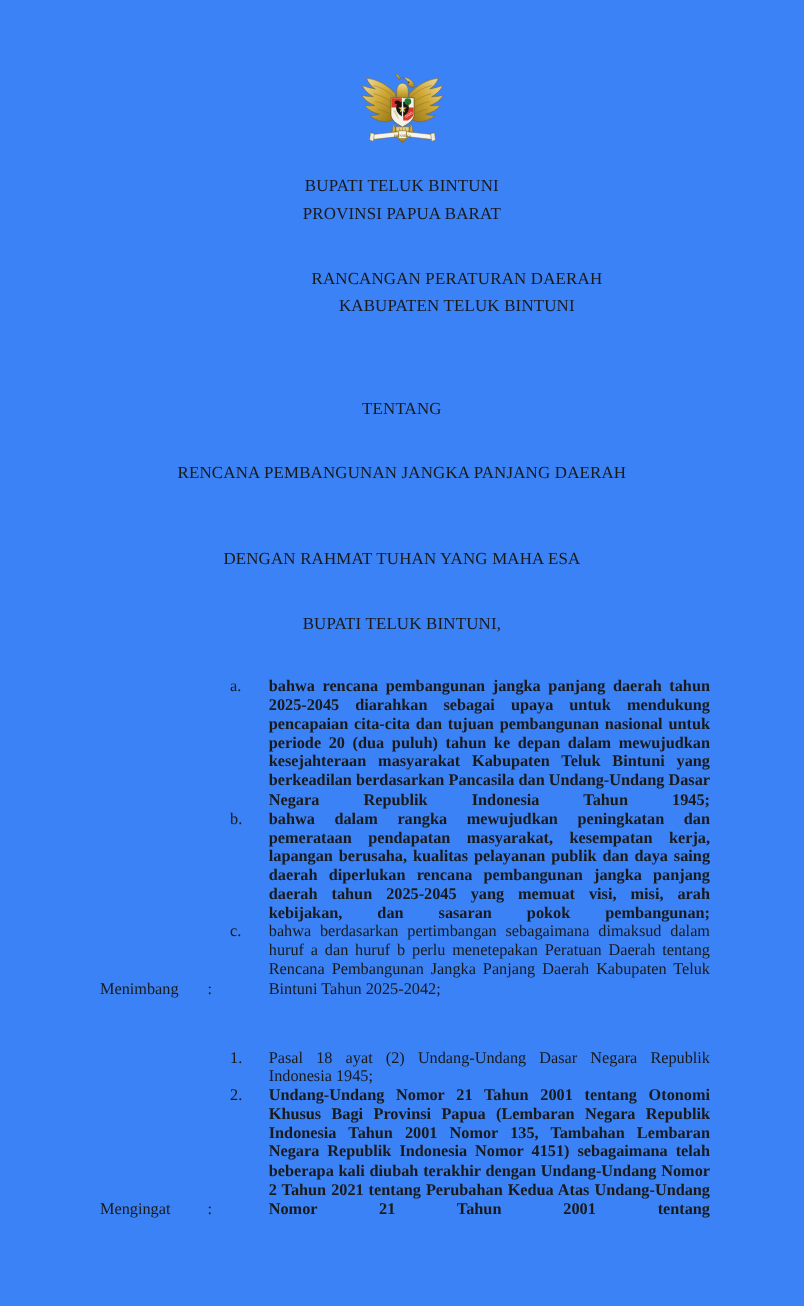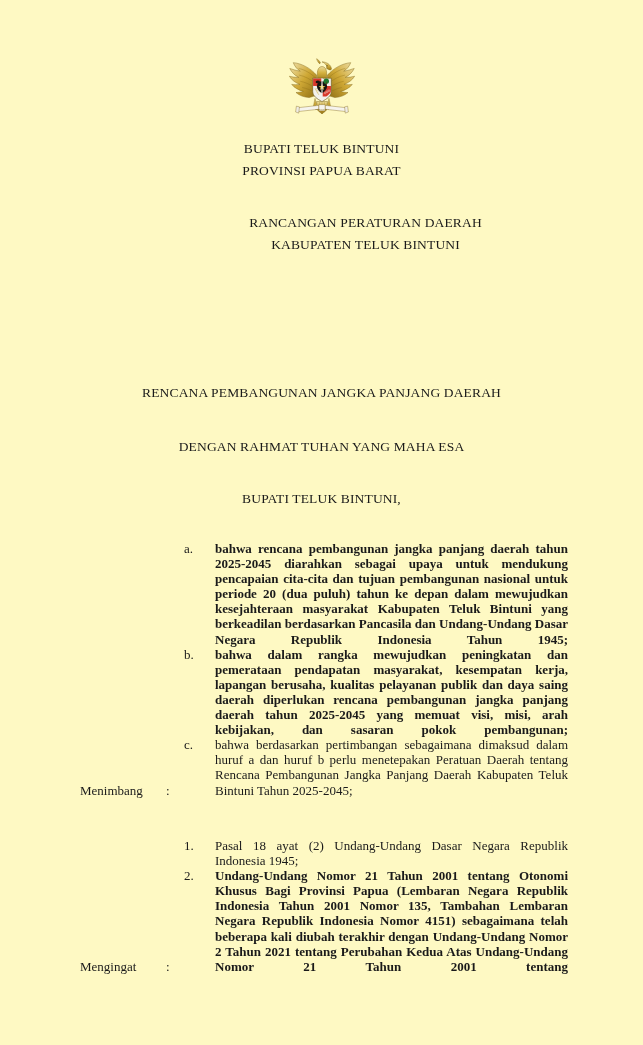--- a/index.html
+++ b/index.html
@@ -15,21 +15,21 @@
     font-family: "Liberation Serif", "DejaVu Serif", serif;
     color: #1a1a1a;
     -webkit-font-smoothing: antialiased;
   }
 
   .page {
     position: absolute;
     left: 0; top: 0;
     width: 643px;
     height: 1045px;
-    background: #fef9c3;
+    background: #3b82f6;
   }
 
   
   .emblem-wrap {
     position: absolute;
     left: 0;
     top: 58px;
     width: 643px;
     text-align: center;
   }
@@ -48,21 +48,21 @@
     text-align: center;
     font-size: 13.5px;
     line-height: 22px;
     letter-spacing: 0.15px;
   }
   .head-line { display: block; white-space: pre; }
 
   #hb-1 { top: 138px; }
   #hb-2 { top: 212px; padding-left: 44px; }
   #hb-3 { top: 316px; }
-  #hb-4 { top: 368px; line-height: 19px; margin-top: 15px; }
+  #hb-4 { top: 368px; line-height: 19px; }
   #hb-5 { top: 436px; }
   #hb-6 { top: 488px; }
 
   
   .clause {
     position: absolute;
     left: 80px;
     width: 488px;
     font-size: 13px;
     line-height: 15.1px;
@@ -209,20 +209,23 @@
   <div class="head-block" id="hb-1">
     <span class="head-line">BUPATI TELUK BINTUNI</span>
     <span class="head-line">PROVINSI PAPUA BARAT</span>
   </div>
 
   <div class="head-block" id="hb-2">
     <span class="head-line">RANCANGAN PERATURAN DAERAH</span>
     <span class="head-line">KABUPATEN TELUK BINTUNI</span>
   </div>
 
+  <div class="head-block" id="hb-3">
+    <span class="head-line">TENTANG</span>
+  </div>
 
   <div class="head-block" id="hb-4">
     <span class="head-line">RENCANA PEMBANGUNAN JANGKA PANJANG DAERAH</span>
   </div>
 
   <div class="head-block" id="hb-5">
     <span class="head-line">DENGAN RAHMAT TUHAN YANG MAHA ESA</span>
   </div>
 
   <div class="head-block" id="hb-6">
@@ -237,21 +240,21 @@
         <div class="item">
           <div class="item-marker">a.</div>
           <div class="item-text last-justify">bahwa rencana pembangunan jangka panjang daerah tahun 2025-2045 diarahkan sebagai upaya untuk mendukung pencapaian cita-cita dan tujuan pembangunan nasional untuk periode 20 (dua puluh) tahun ke depan dalam mewujudkan kesejahteraan masyarakat Kabupaten Teluk Bintuni yang berkeadilan berdasarkan Pancasila dan Undang-Undang Dasar Negara Republik Indonesia Tahun 1945;</div>
         </div>
         <div class="item">
           <div class="item-marker">b.</div>
           <div class="item-text last-justify">bahwa dalam rangka mewujudkan peningkatan dan pemerataan pendapatan masyarakat, kesempatan kerja, lapangan berusaha, kualitas pelayanan publik dan daya saing daerah diperlukan rencana pembangunan jangka panjang daerah tahun 2025-2045 yang memuat visi, misi, arah kebijakan, dan sasaran pokok pembangunan;</div>
         </div>
         <div class="item">
           <div class="item-marker">c.</div>
-          <div class="item-text">bahwa berdasarkan pertimbangan sebagaimana dimaksud dalam huruf a dan huruf b perlu menetepakan Peratuan Daerah tentang Rencana Pembangunan Jangka Panjang Daerah Kabupaten Teluk Bintuni Tahun 2025-2045;</div>
+          <div class="item-text">bahwa berdasarkan pertimbangan sebagaimana dimaksud dalam huruf a dan huruf b perlu menetepakan Peratuan Daerah tentang Rencana Pembangunan Jangka Panjang Daerah Kabupaten Teluk Bintuni Tahun 2025-2042;</div>
         </div>
       </div>
     </div>
   </div>
 
   <div class="clause" id="cl-mengingat">
     <div class="clause-row">
       <div class="clause-label">Mengingat</div>
       <div class="clause-colon">:</div>
       <div class="clause-items">

